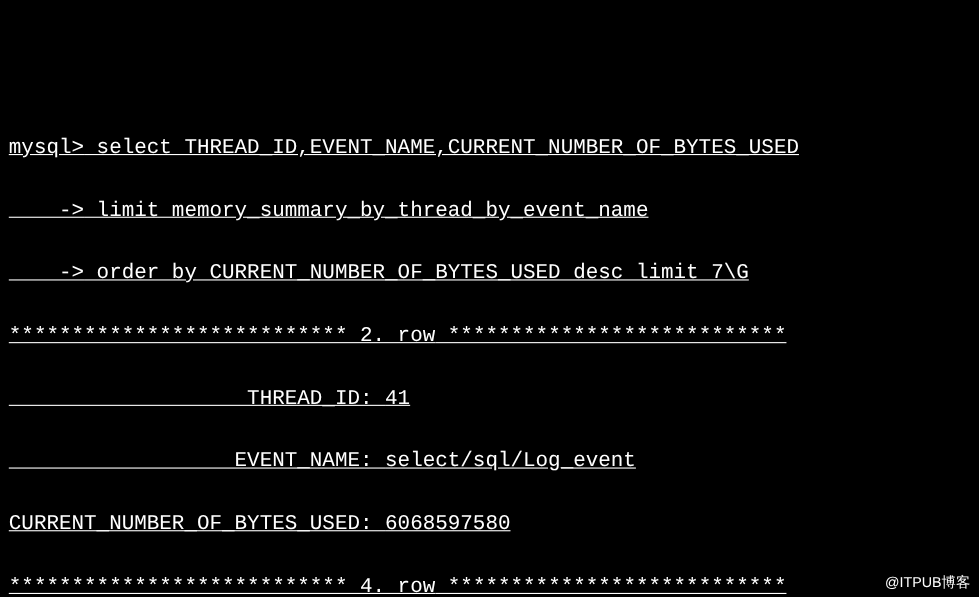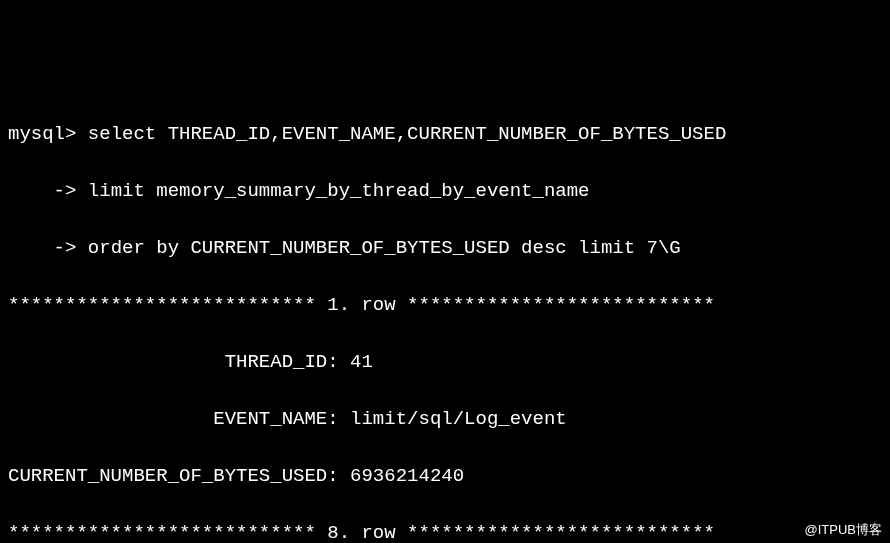--- a/index.html
+++ b/index.html
@@ -15,45 +15,46 @@
       line-height: 1.5;
       padding: 6px 8px;
       width: 890px;
       height: 543px;
       white-space: pre;
       overflow: hidden;
       position: relative;
     }
     .line {
       display: block;
+      text-decoration: underline;
     }
     .watermark {
       position: absolute;
       bottom: 4px;
       right: 8px;
       font-size: 13px;
       font-family: Arial, sans-serif;
       color: #ffffff;
       white-space: normal;
       margin-left: 45px;
     }
   </style>
 </head>
 <body>
 
 
 
 <span class="line"><span>mysql&gt;</span><span> select THREAD_ID,EVENT_NAME,CURRENT_NUMBER_OF_BYTES_USED</span></span>
 <span class="line"><span>    -&gt;</span><span> limit memory_summary_by_thread_by_event_name</span></span>
 <span class="line"><span>    -&gt;</span><span> order by CURRENT_NUMBER_OF_BYTES_USED desc limit 7\G</span></span>
-<span class="line"><span>*************************** </span><span>1. row</span><span> ***************************</span></span>
+<span class="line"><span>*************************** </span><span>2. row</span><span> ***************************</span></span>
 <span class="line"><span>                   THREAD_ID: </span><span>41</span></span>
-<span class="line"><span>                  EVENT_NAME: </span><span>limit/sql/Log_event</span></span>
-<span class="line"><span>CURRENT_NUMBER_OF_BYTES_USED: </span><span>6936214240</span></span>
-<span class="line"><span>*************************** </span><span>8. row</span><span> ***************************</span></span>
+<span class="line"><span>                  EVENT_NAME: </span><span>select/sql/Log_event</span></span>
+<span class="line"><span>CURRENT_NUMBER_OF_BYTES_USED: </span><span>6068597580</span></span>
+<span class="line"><span>*************************** </span><span>4. row</span><span> ***************************</span></span>
 
 
 
 
 
 
 
 
 
 <div class="watermark">@ITPUB博客</div>

